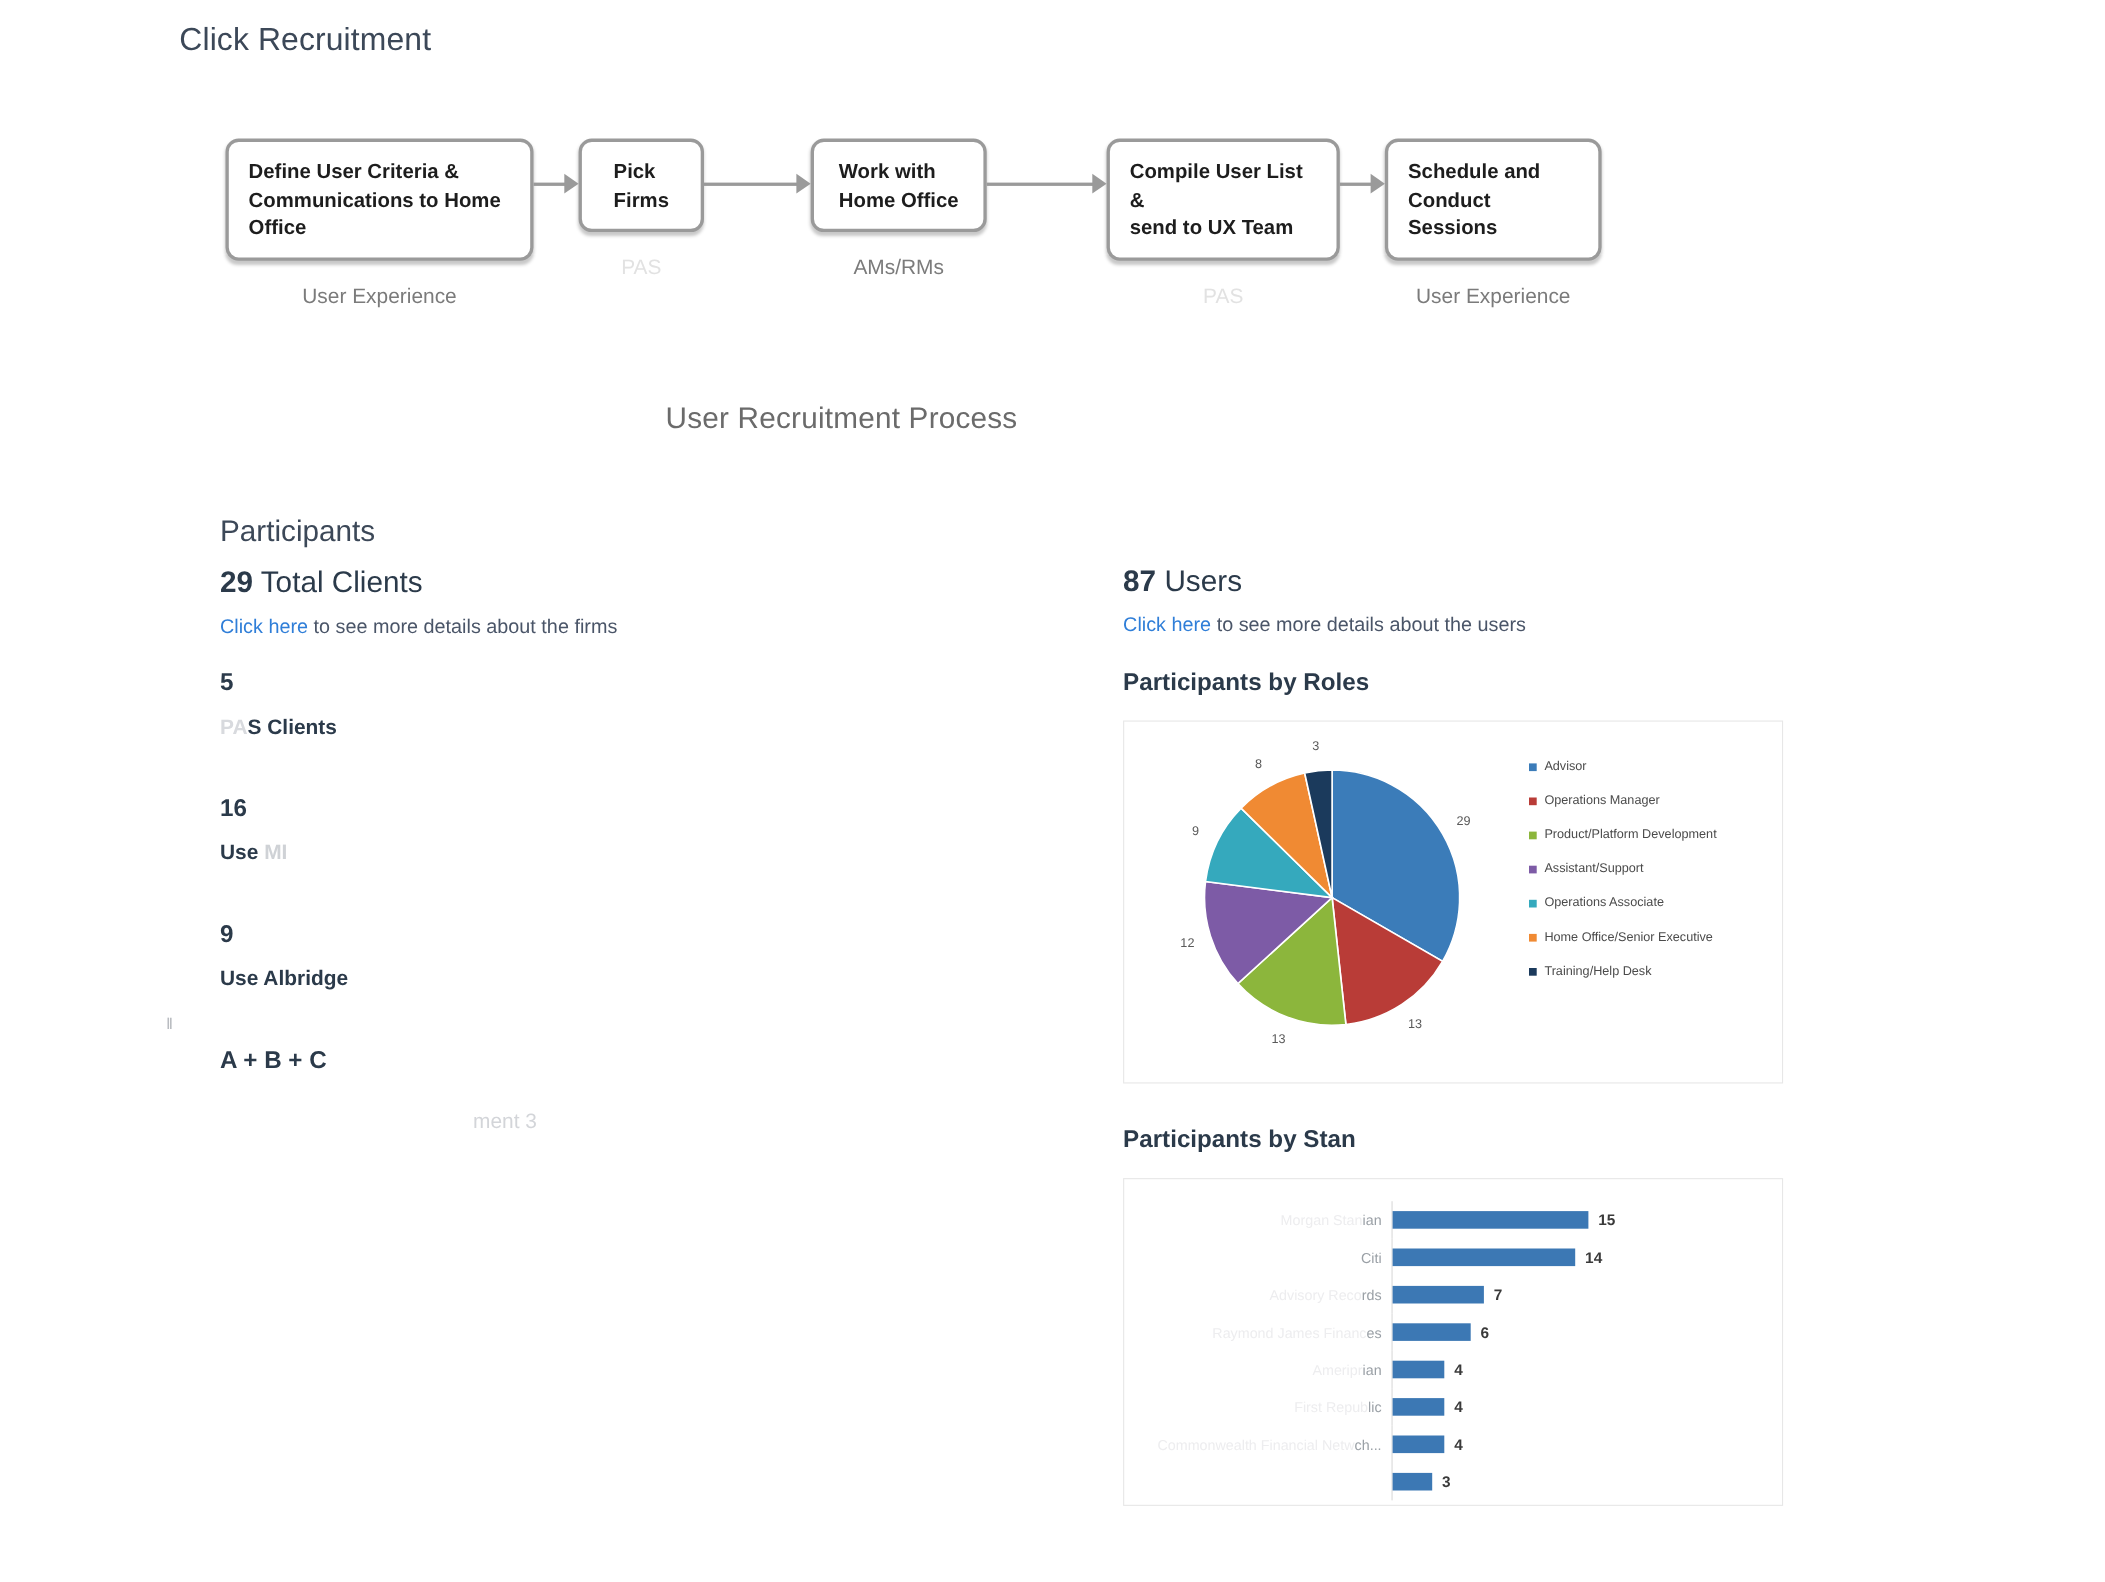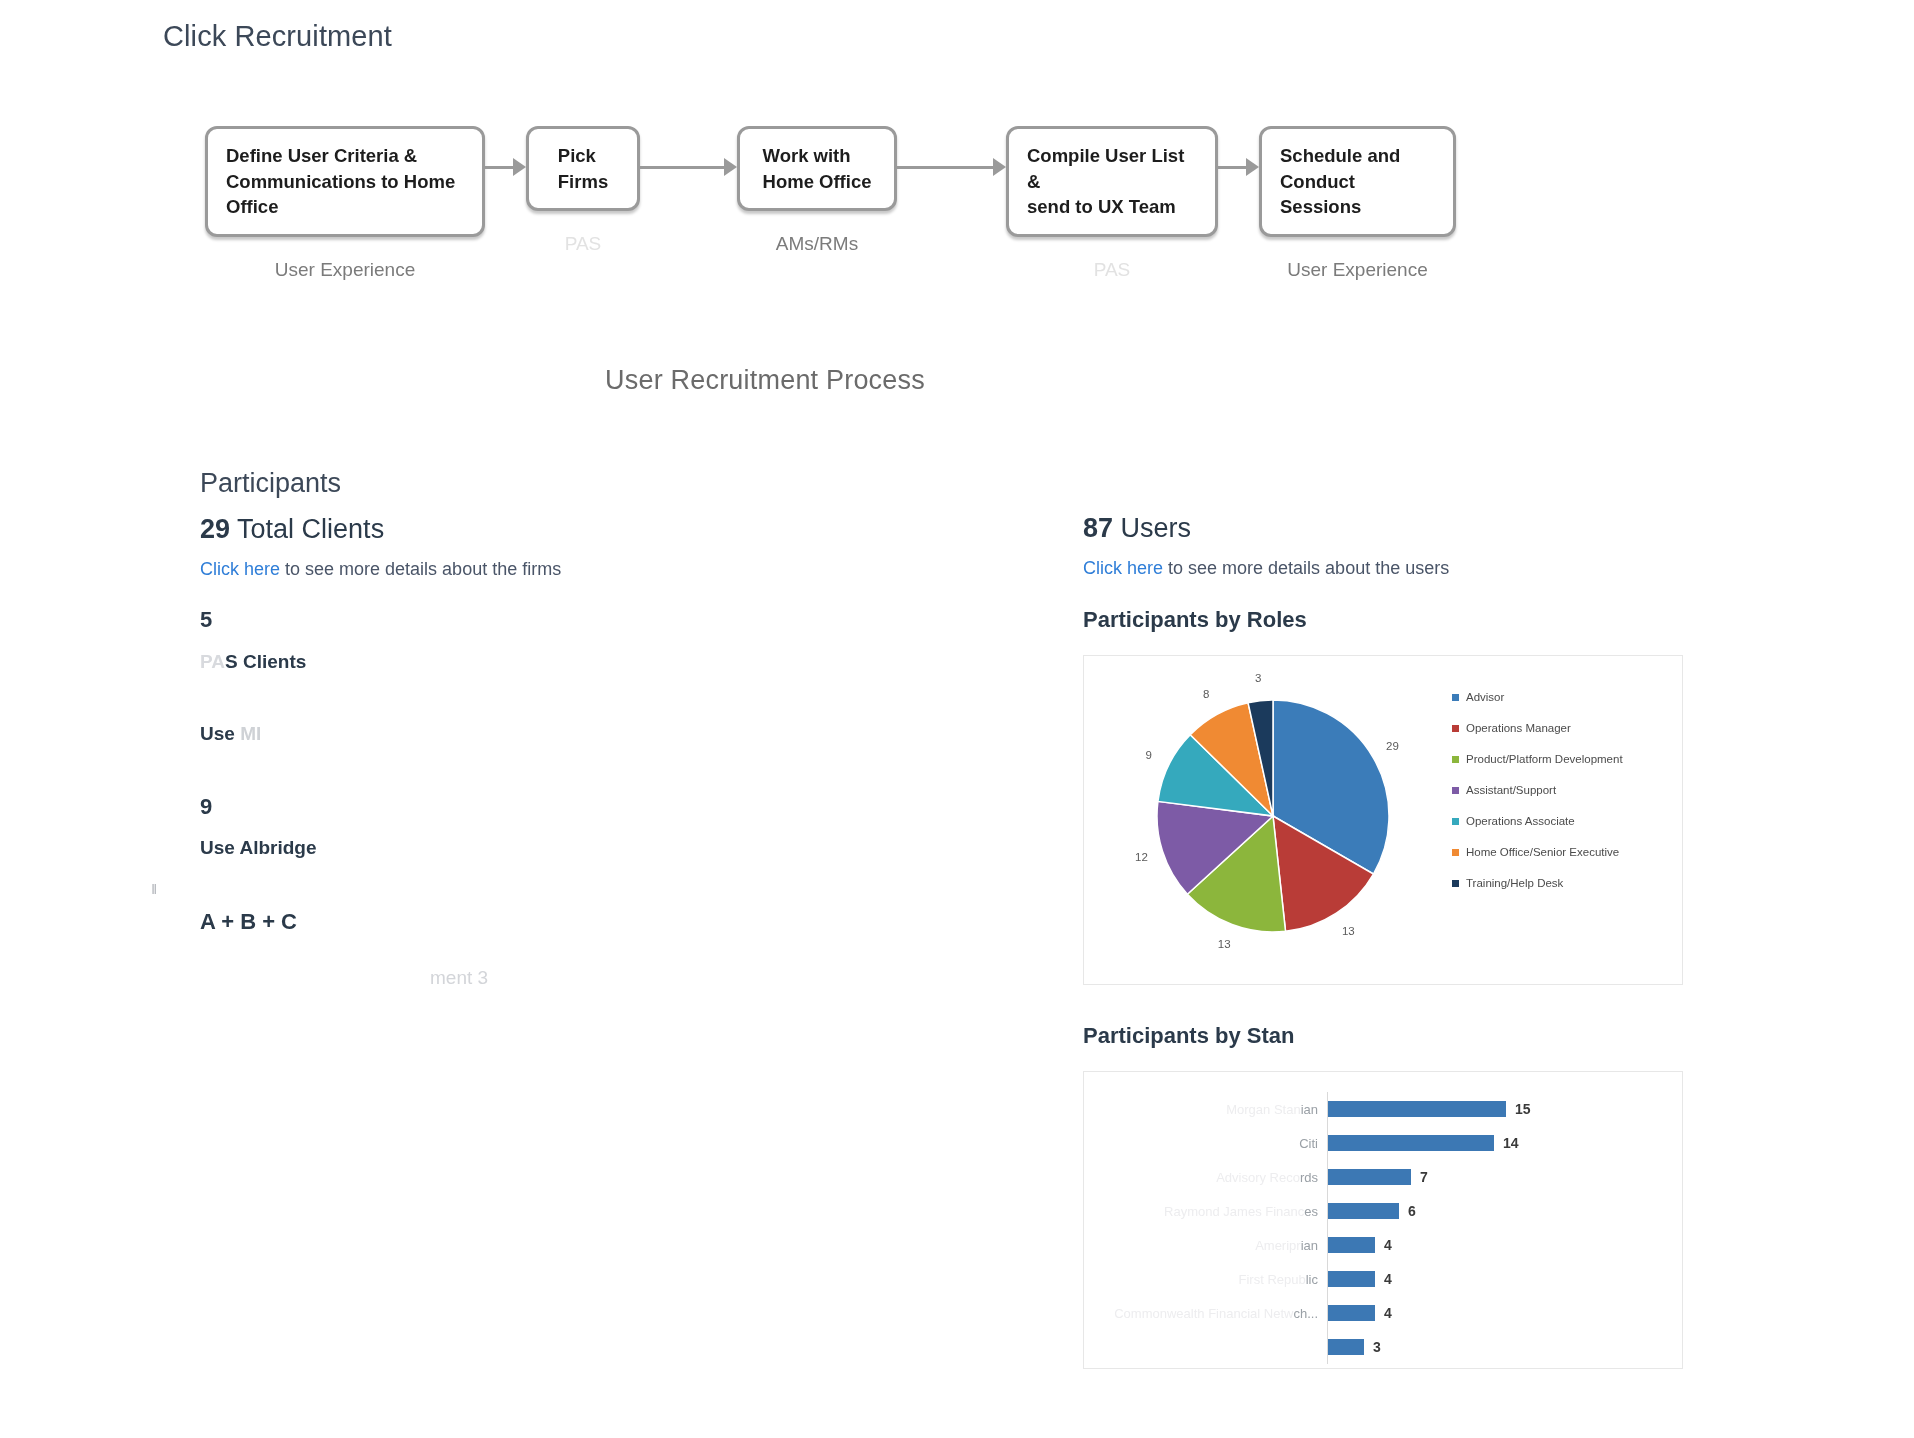--- a/index.html
+++ b/index.html
@@ -88,21 +88,21 @@
     font-size: 27px;
     color: #6b6b6b;
     font-weight: 400;
     letter-spacing: .2px;
   }
   
   .flow-caption > span { position: relative; left: -192px; }
 
   
   .col-left  { position: absolute; left: 200px; top: 468px; width: 700px; }
-  .col-right { position: absolute; left: 1083px; top: 468px; width: 640px; }
+  .col-right { position: absolute; left: 1021px; top: 468px; width: 640px; }
 
   .sec-head {
     font-size: 27px;
     font-weight: 400;
     color: #3c4858;
     margin: 0 0 14px 0;
   }
   .big-stat {
     font-size: 27px;
     font-weight: 400;
@@ -292,20 +292,21 @@
   <div class="link-line">
     <a href="#">Click here</a><span> to see more details about the firms</span>
   </div>
 
   <div id="kpi-list">
       <div class="kpi">
         <div class="kpi-num">5</div>
         <div class="kpi-label"><span class="redact">PA</span>S Clients</div>
       </div>
       <div class="kpi">
+        <div class="kpi-num">16</div>
         <div class="kpi-label">Use <span class="light">MI</span></div>
       </div>
       <div class="kpi">
         <div class="kpi-num">9</div>
         <div class="kpi-label">Use Albridge</div>
       </div>
     </div>
 
   <div class="abc-block">
     <div class="abc-tick">II</div>

